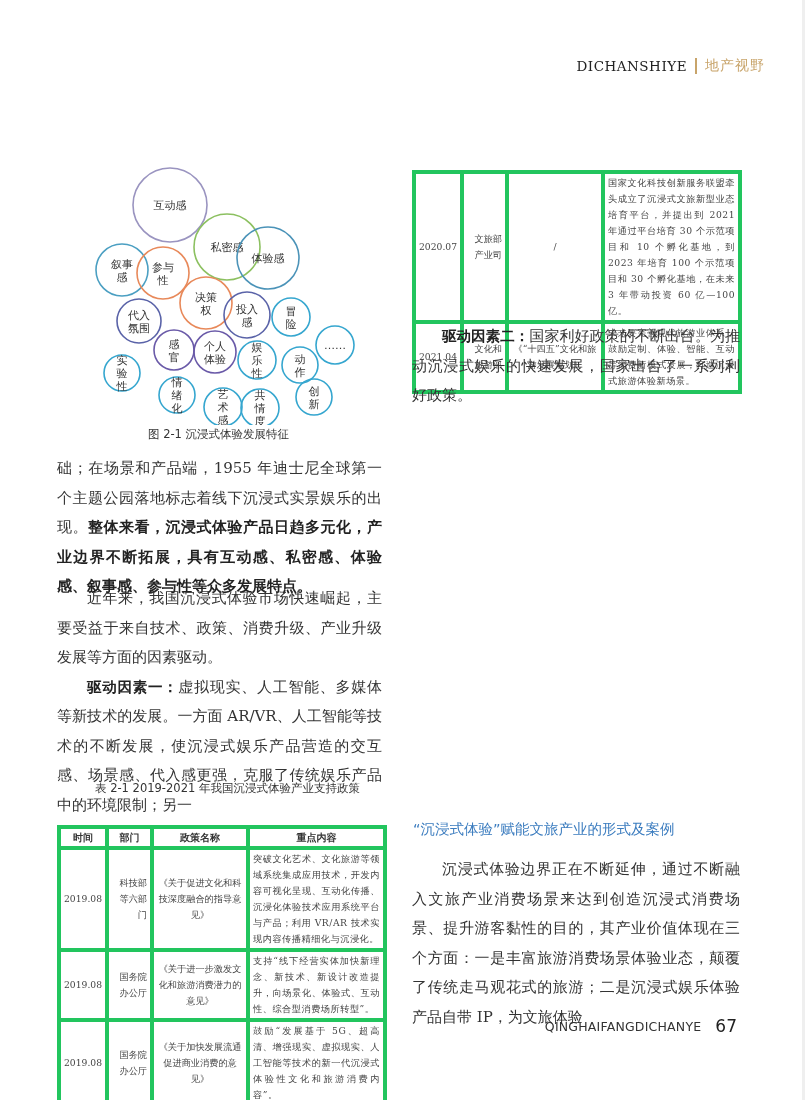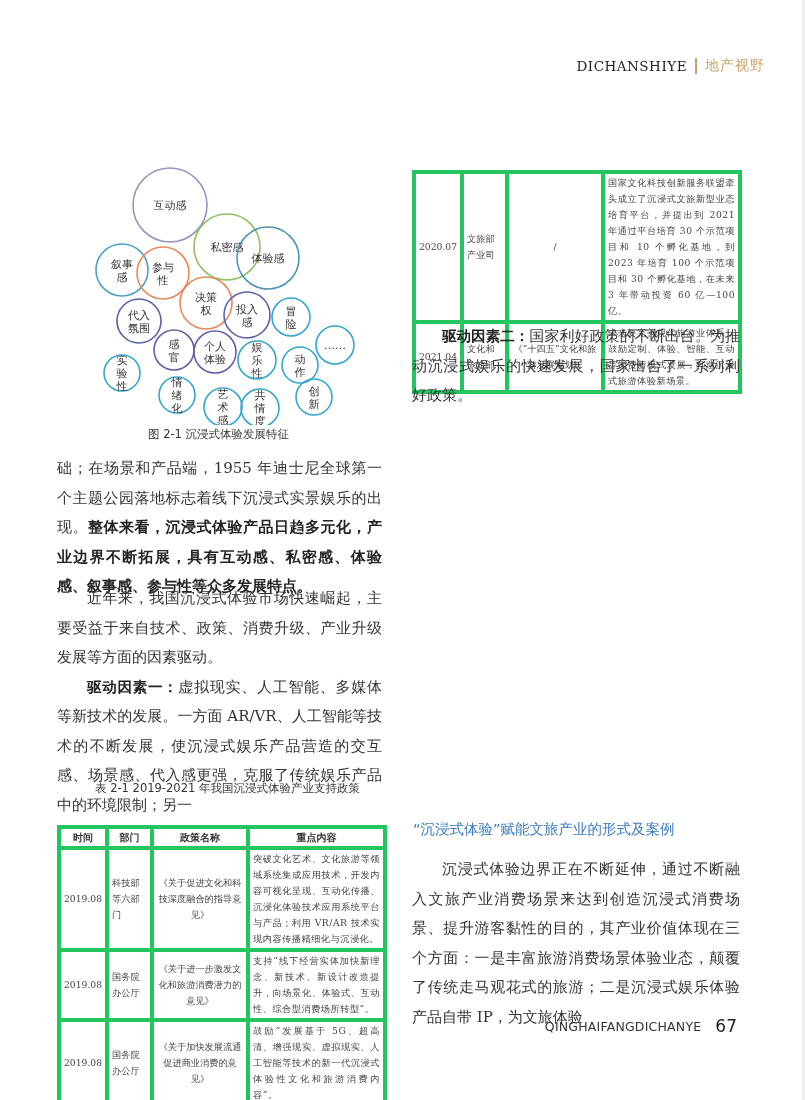--- a/index.html
+++ b/index.html
@@ -31,21 +31,21 @@
   #left-col-top { left: 57px; top: 454px; width: 325px; }
   #left-col-mid { left: 57px; top: 584px; width: 325px; }
 
   #tbl-caption { position: absolute; left: 95px; top: 781px; font-family: "DejaVu Sans", sans-serif; font-size: 11.5px; color: #333; }
 
   
   table.policy { border-collapse: collapse; font-family: "DejaVu Serif", serif; font-size: 9.2px; color: #444; }
   table.policy td, table.policy th { border: 4px solid #22c55e; padding: 1px 3px; vertical-align: middle; line-height: 16px; }
   table.policy th { font-weight: bold; font-size: 10px; line-height: 15px; text-align: center; color: #333; }
   .c-time { width: 30px; text-align: right; }
-  .c-dept { width: 35px; text-align: left; }
+  .c-dept { width: 35px; text-align: right; }
   .c-name { width: 86px; text-align: center; }
   .c-content { text-align: justify; letter-spacing: 0.5px; }
 
   #table-left { position: absolute; left: 57px; top: 825px; width: 330px; }
   #table-right { position: absolute; left: 412px; top: 170px; width: 330px; }
 
   #right-col-a { left: 412px; top: 322px; width: 328px; }
   #right-col-b { left: 412px; top: 440px; width: 328px; }
 
   #section-heading { position: absolute; left: 413px; top: 820px; font-family: "DejaVu Sans", "Liberation Sans", sans-serif;

